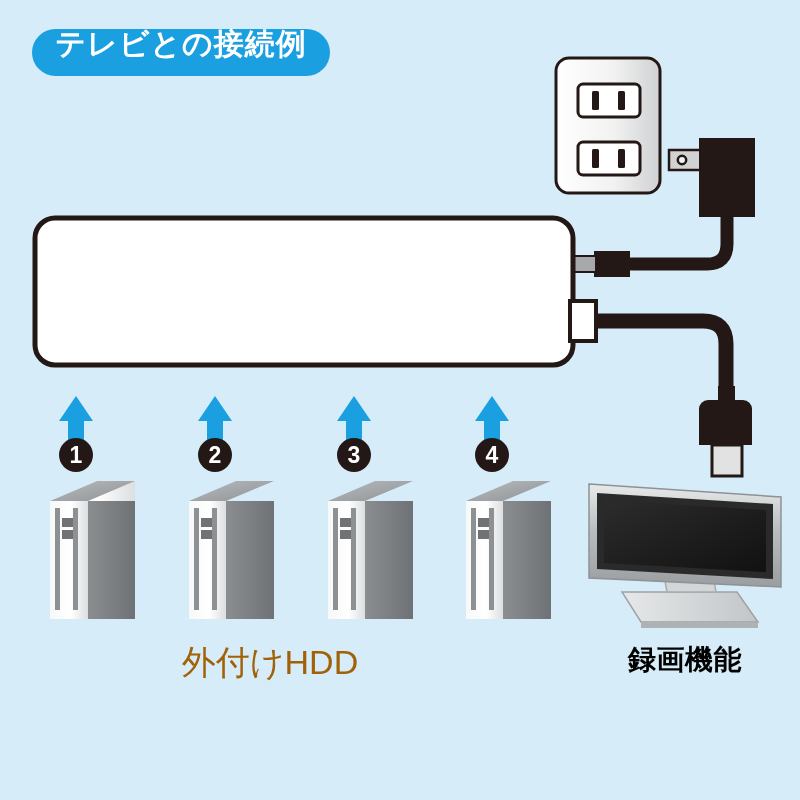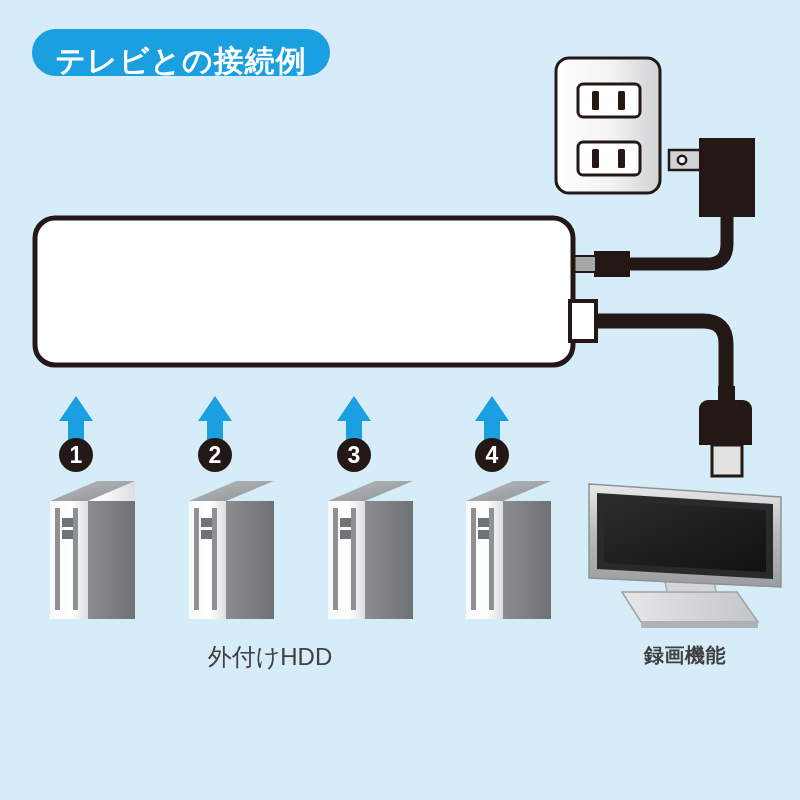--- a/index.html
+++ b/index.html
@@ -12,21 +12,21 @@
   }
   #stage{position:absolute;inset:0;width:800px;height:800px;}
   svg.layer{position:absolute;left:0;top:0;width:800px;height:800px;}
 
   
   #title-badge{
     position:absolute;left:32px;top:29px;
     width:298px;height:47px;
     background:#1a9fe0;
     border-radius:24px;
-    display:flex;align-items:flex-end;justify-content:center;
+    display:flex;align-items:flex-start;justify-content:center;
   }
   #title-badge .txt{
     color:#ffffff;
     font-size:30px;
     font-weight:bold;
     letter-spacing:1px;
     line-height:1;
     white-space:nowrap;
   }
 
@@ -48,28 +48,28 @@
 
   
   .caption{
     position:absolute;
     text-align:center;
     line-height:1.15;
     white-space:nowrap;
   }
   #hdd-caption{
     left:110px;top:643px;width:320px;
-    color:#404040;
-    font-size:24px;
+    color:#a16207;
+    font-size:34px;
     font-weight:normal;
   }
   #tv-caption{
     left:575px;top:643px;width:220px;
-    color:#404040;
-    font-size:20px;
+    color:#000000;
+    font-size:28px;
     font-weight:bold;
     line-height:1.22;
   }
   #tv-caption div{letter-spacing:0.5px;}
   #promo-text{
     left:40px;top:686px;width:480px;
     color:#e60012;
     font-size:35px;
     font-weight:bold;
     line-height:1.18;

